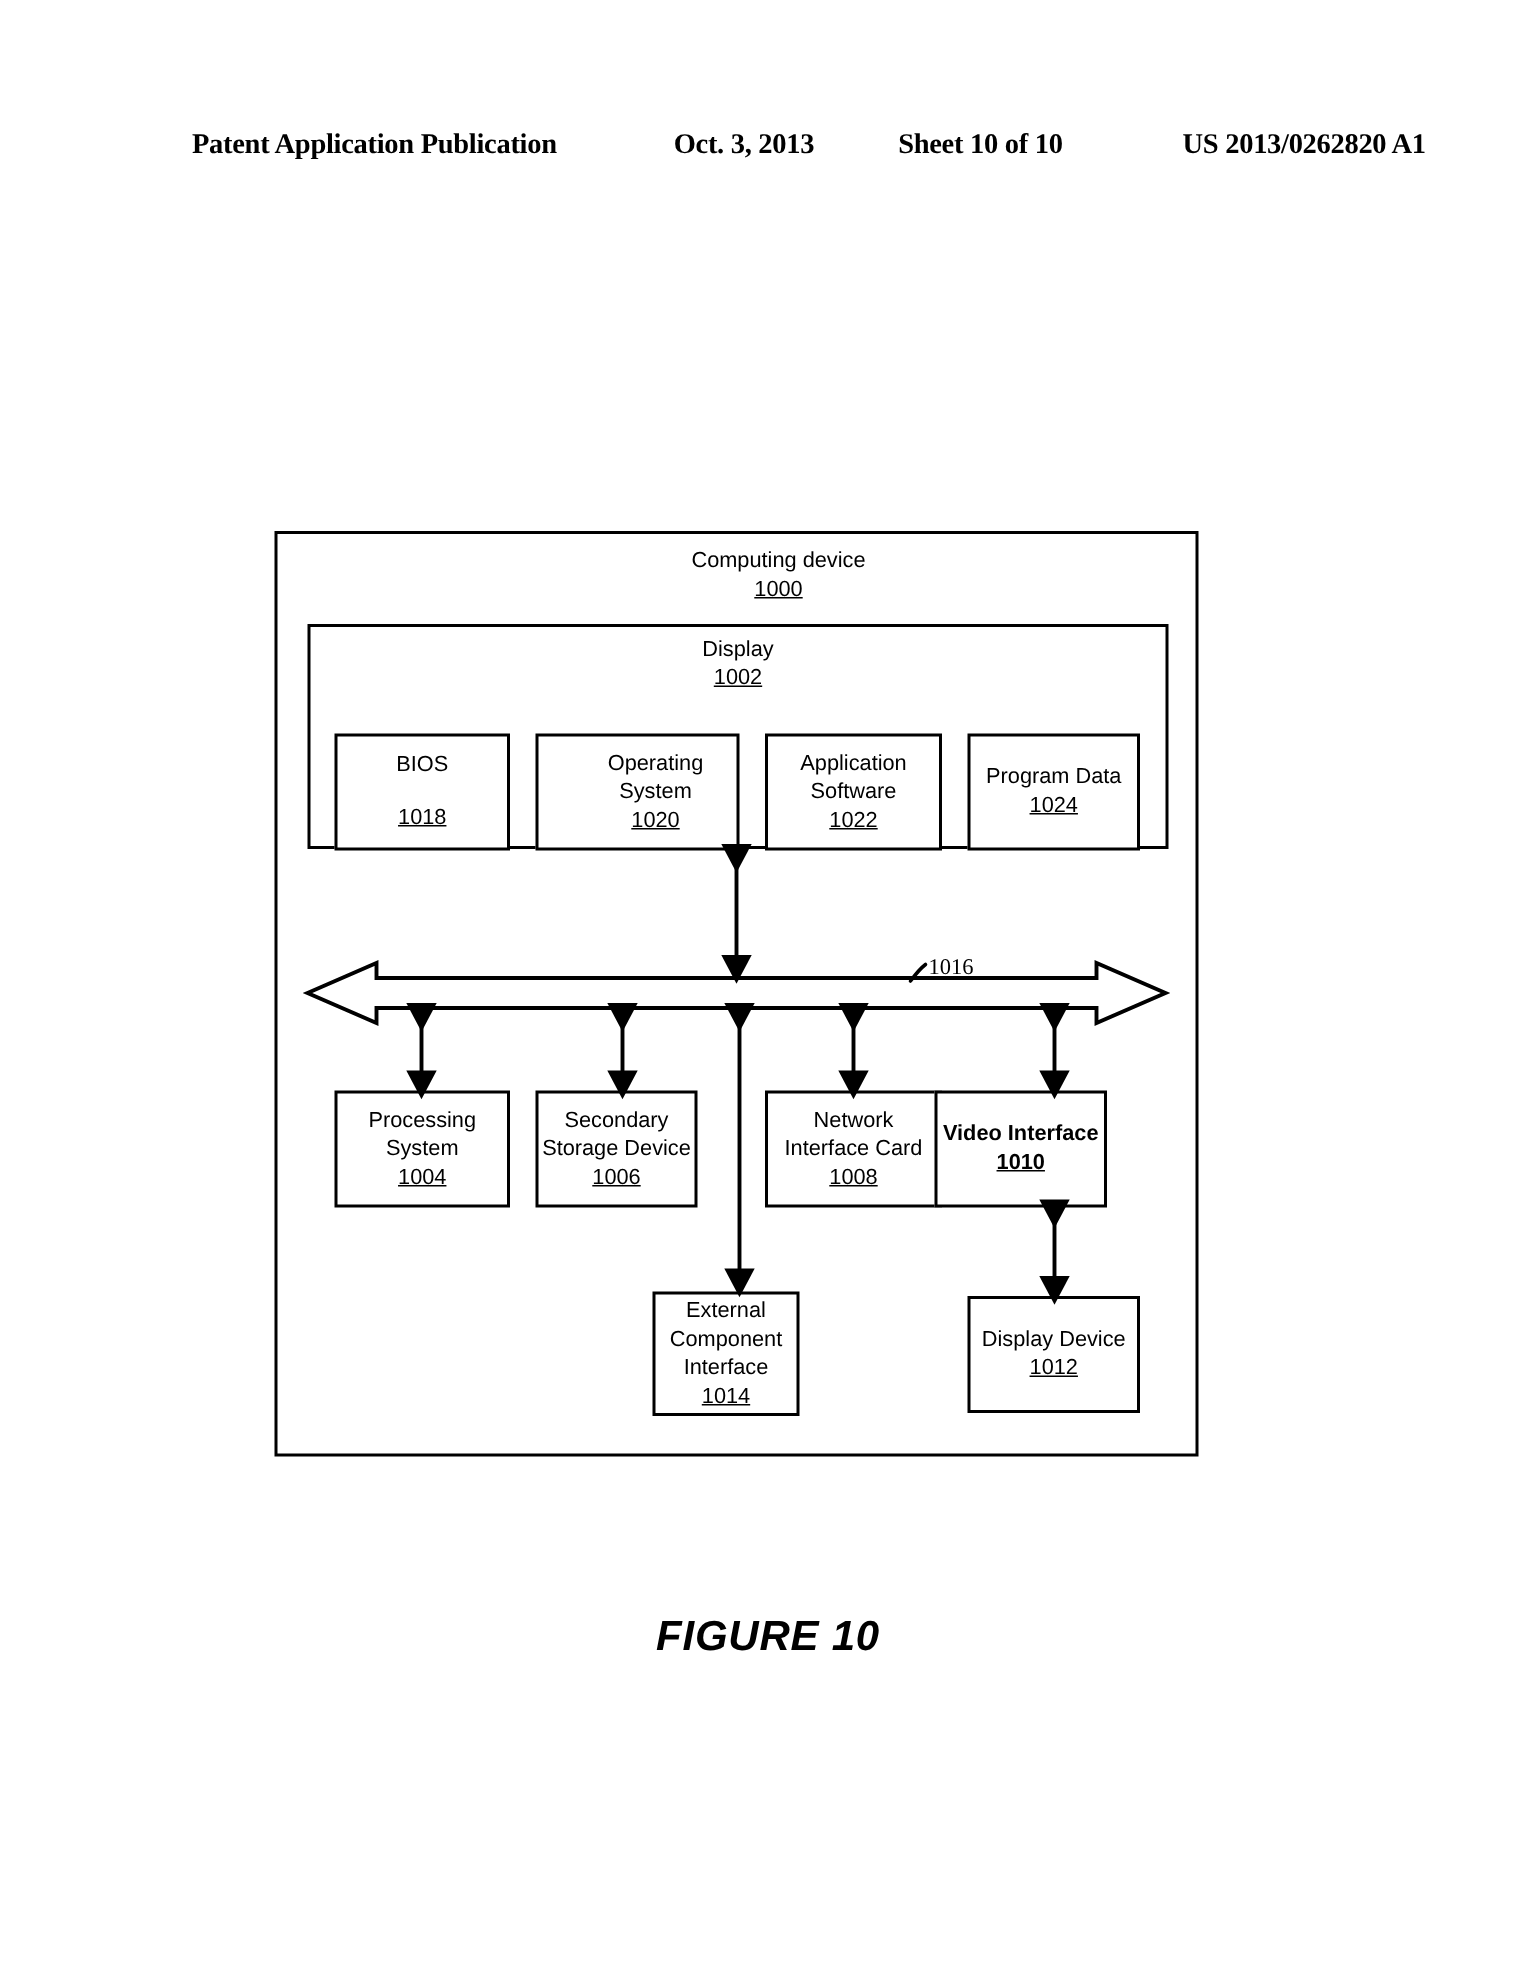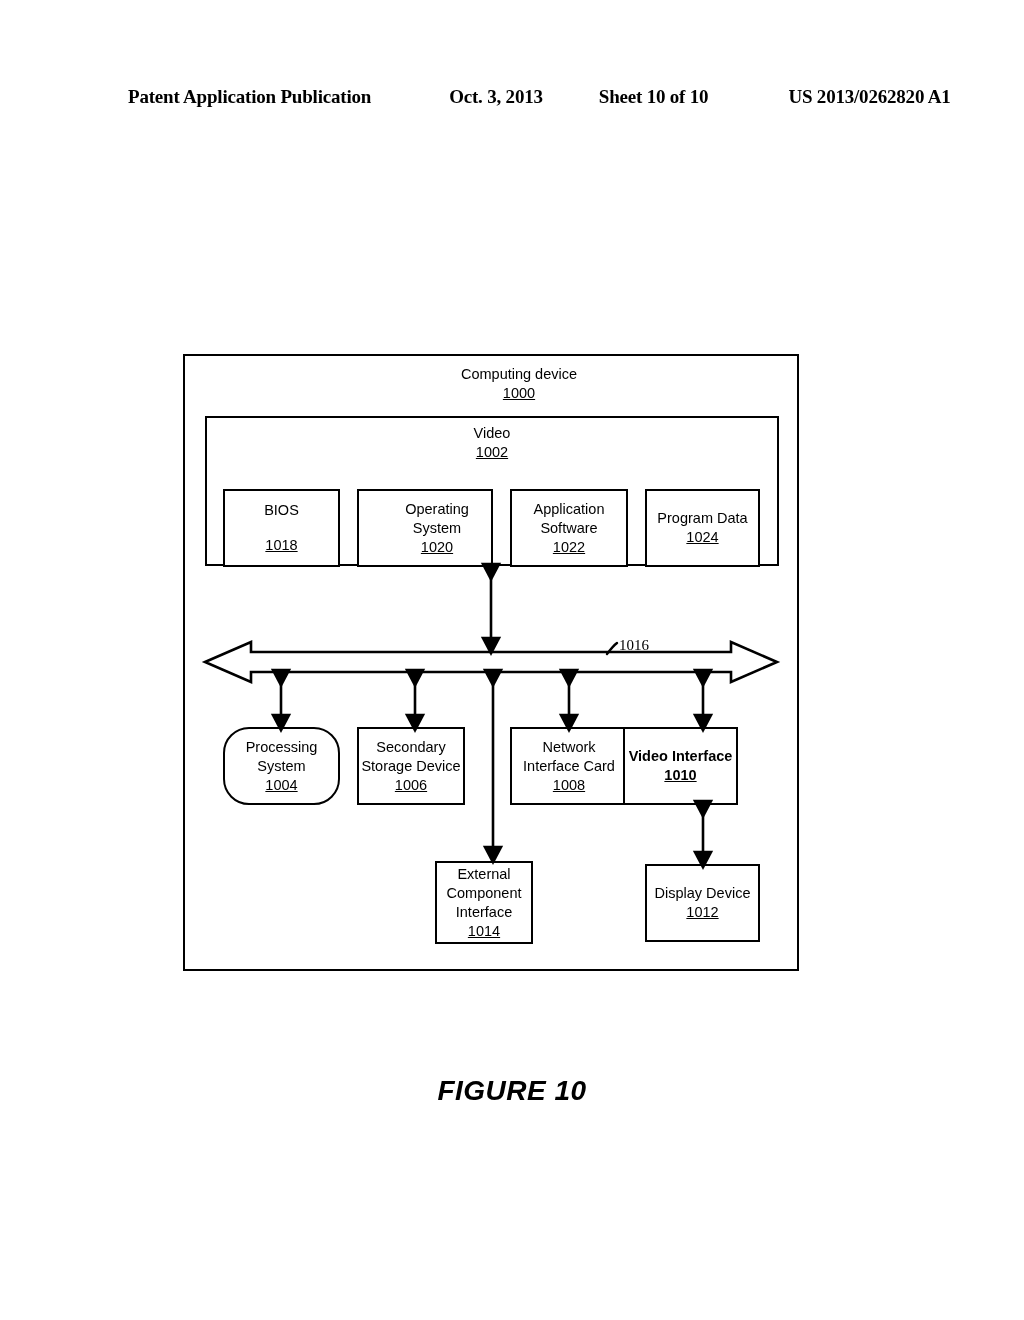--- a/index.html
+++ b/index.html
@@ -90,21 +90,21 @@
 
   
   .mem-box { top: 135px; height: 78px; }
   #box-bios        { left: 40px;  width: 117px; gap: 16px; }
   #box-os          { left: 174px; width: 136px; padding-left: 24px; }
   #box-appsw       { left: 327px; width: 118px; }
   #box-progdata    { left: 462px; width: 115px; }
 
   
   .dev-box { top: 373px; height: 78px; }
-  #box-processing  { left: 40px;  width: 117px; border-radius: 26px; }
+  #box-processing  { left: 40px;  width: 117px; }
   #box-secondary   { left: 174px; width: 108px; }
   #box-network     { left: 327px; width: 118px; }
   #box-video       { left: 440px; width: 115px; font-weight: bold; }
 
   
   #box-external    { left: 252px; top: 507px; width: 98px; height: 83px; }
   #box-display     { left: 462px; top: 510px; width: 115px; height: 78px; }
 
   
   #bus-label {
@@ -151,21 +151,21 @@
 
   <div class="box outer-frame"></div>
 
   <div id="computing-device-title">
     <div>Computing device</div>
     <div class="ref-num">1000</div>
   </div>
 
   <div class="box memory-frame"></div>
   <div id="memory-title">
-    <div>Video</div>
+    <div>Display</div>
     <div class="ref-num">1002</div>
   </div>
 
   <div class="box box-label mem-box" id="box-bios">
     <div>BIOS</div>
     <div class="ref-num">1018</div>
   </div>
 
   <div class="box box-label mem-box" id="box-os">
     <div>Operating</div>

